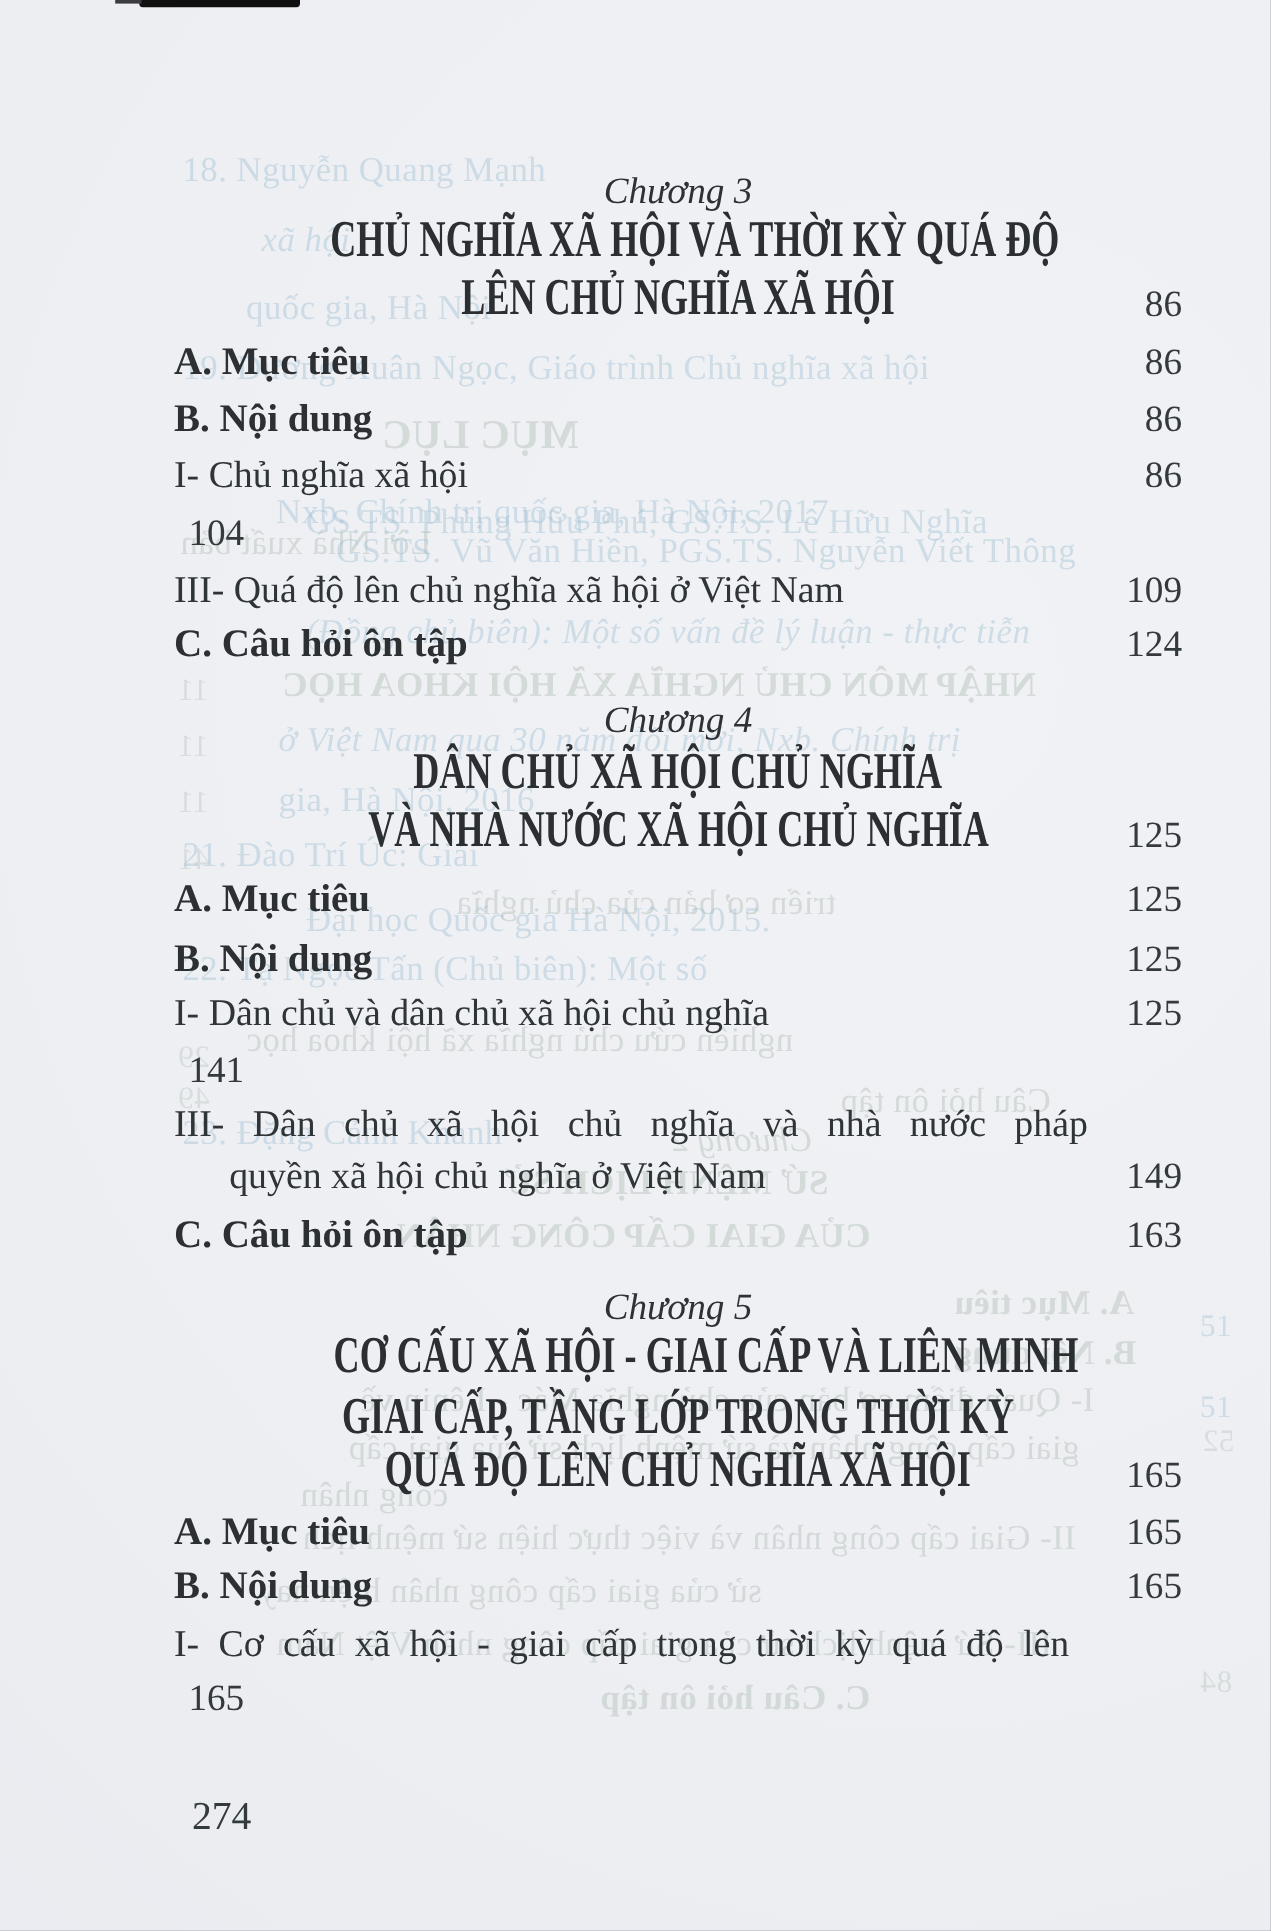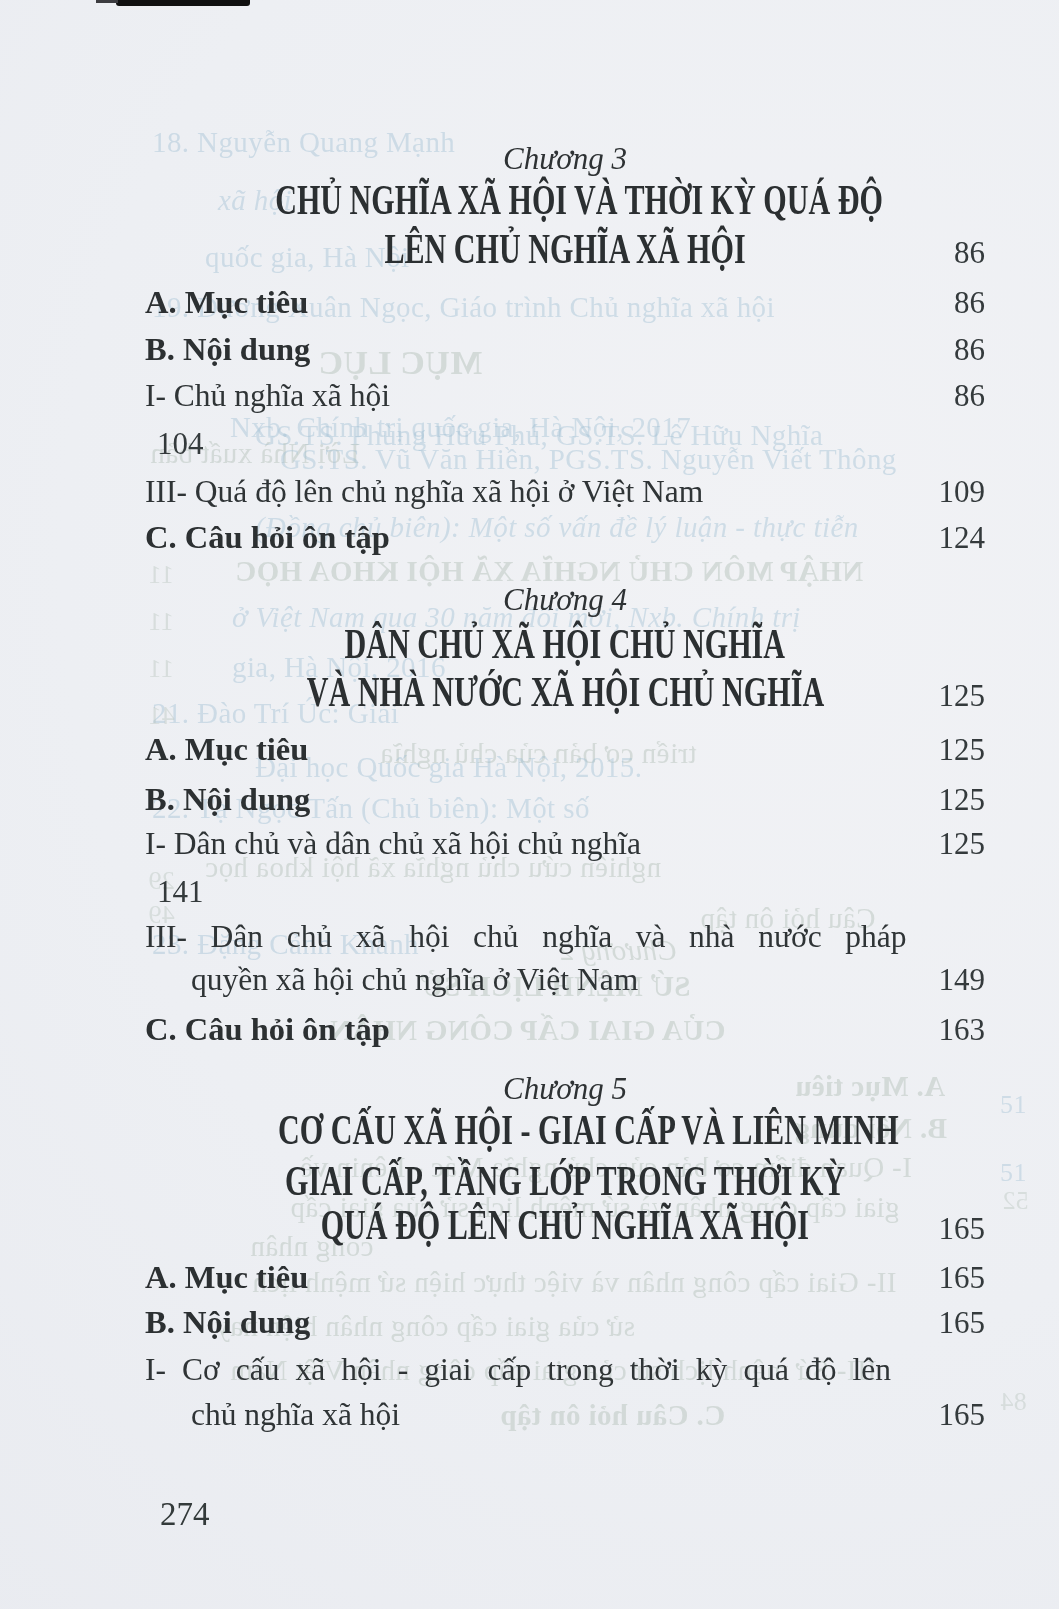--- a/index.html
+++ b/index.html
@@ -190,18 +190,17 @@
     <span class="pagenum">165</span>
   </div>
   <div class="entry bold" style="top:1304px">
     <span class="label">B. Nội dung</span>
     <span class="pagenum">165</span>
   </div>
   <div class="entry justify-mid" style="top:1352px">
     <span class="label">I- Cơ cấu xã hội - giai cấp trong thời kỳ quá độ lên</span>
   </div>
   <div class="entry cont" style="top:1397px">
-    <span class="label">chủ nghĩa xã hội</span>
     <span class="pagenum">165</span>
   </div>
 
   <div class="folio">274</div>
 </div>
 
 </body></html>

